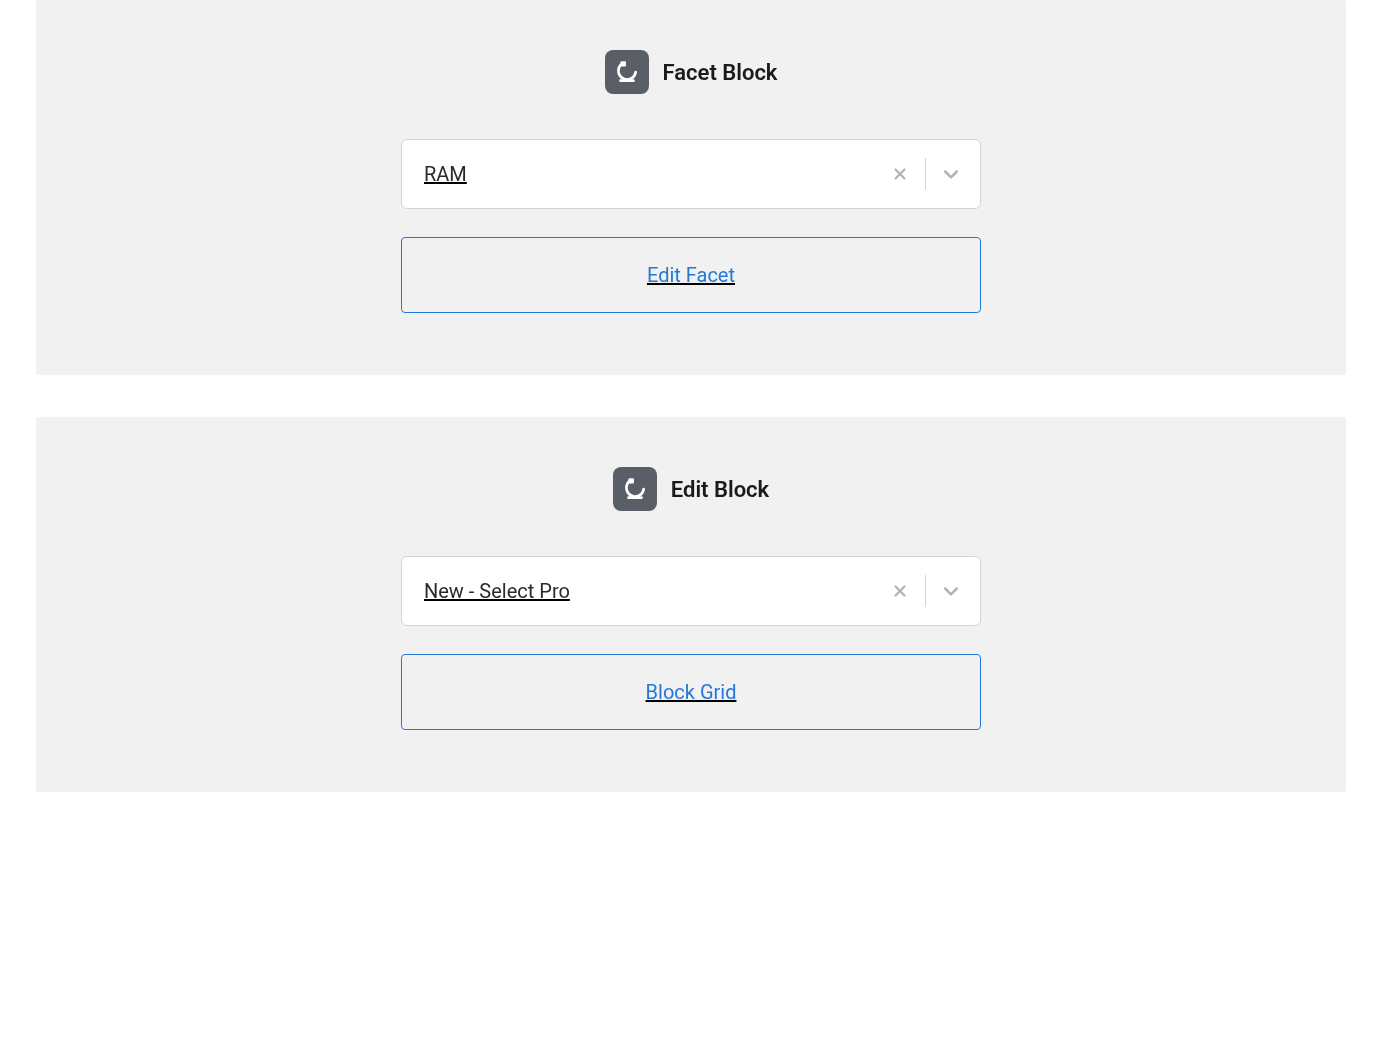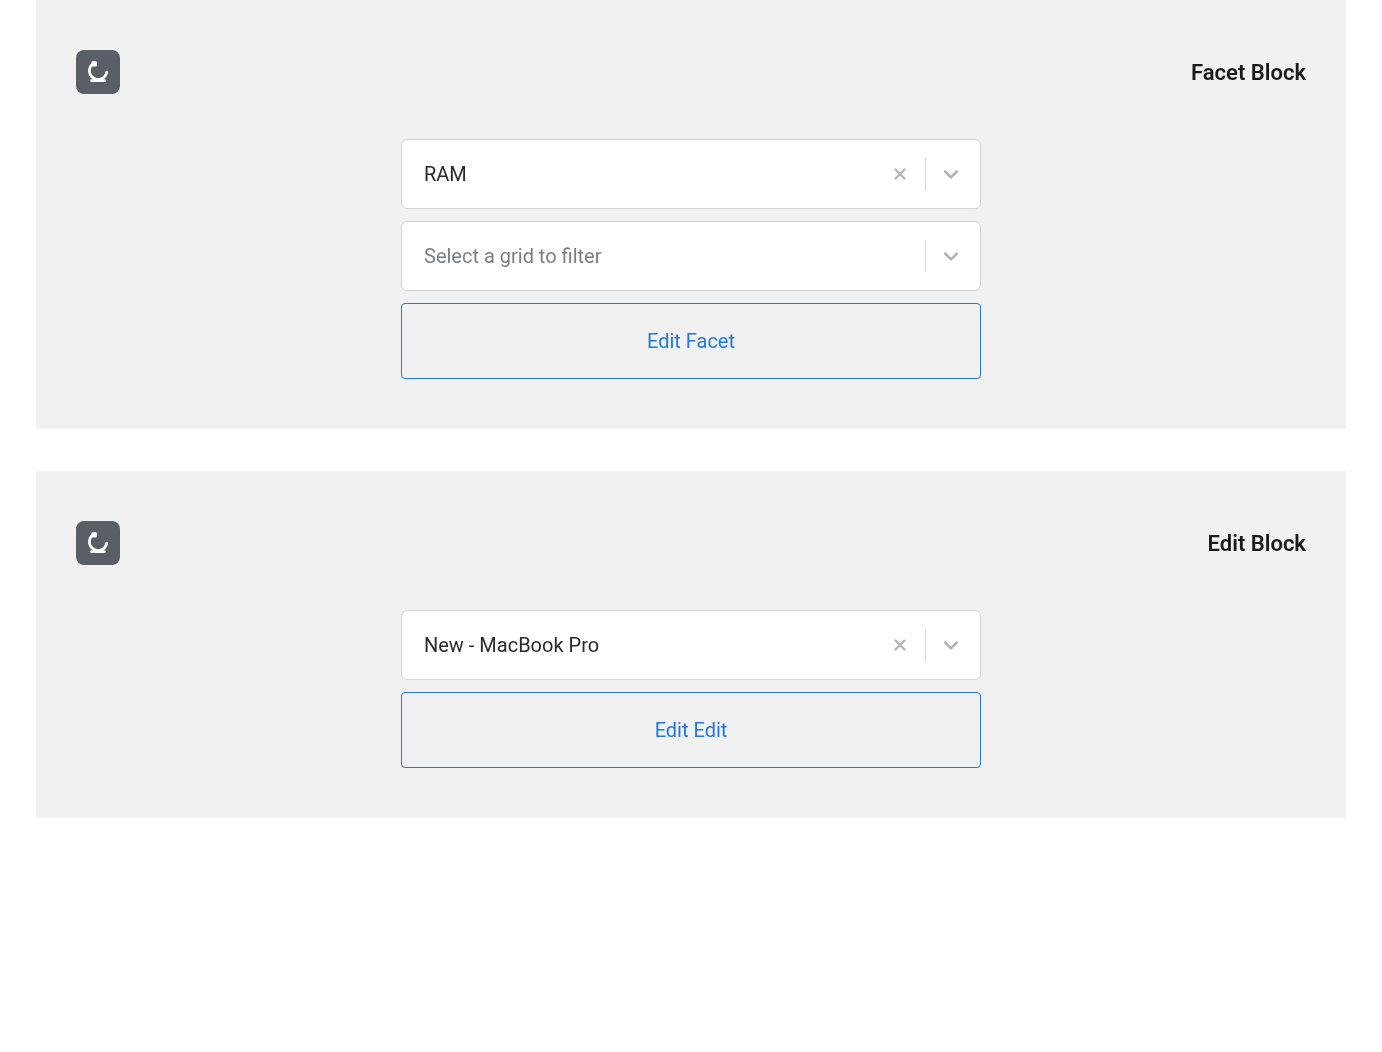--- a/index.html
+++ b/index.html
@@ -14,21 +14,21 @@
     }
     .block-container {
       background: #f1f1f2;
       padding: 50px 40px;
       margin: 0 36px 42px 36px;
       border-radius: 2px;
     }
     .block-header {
       display: flex;
       align-items: center;
-      justify-content: space-between;
+      justify-content: center;
       gap: 14px;
       margin-bottom: 45px;
     }
     .block-icon {
       width: 44px;
       height: 44px;
       background: #5a5e66;
       border-radius: 8px;
       display: flex;
       align-items: center;
@@ -39,24 +39,25 @@
       width: 26px;
       height: 26px;
     }
     .block-title {
       font-size: 22px;
       font-weight: 600;
       color: #1a1a1a;
     }
     .block-body {
       max-width: 580px;
-      margin: 0 auto;
+      margin: 12px auto;
       display: flex;
       flex-direction: column;
-      gap: 12px;
+      gap: 28px;
+      text-decoration: underline;
     }
     .select-control {
       background: #ffffff;
       border: 1px solid #d4d4d7;
       border-radius: 6px;
       height: 70px;
       display: flex;
       align-items: center;
       padding: 0 18px 0 22px;
       position: relative;
@@ -147,31 +148,20 @@
         </span>
         <span class="divider"></span>
         <span class="chevron-icon">
           <svg viewBox="0 0 24 24" fill="none">
             <path d="M5 9 L12 16 L19 9" stroke="#b0b3b8" stroke-width="3" stroke-linecap="round" stroke-linejoin="round"></path>
           </svg>
         </span>
       </div>
     </div>
 
-    <div class="select-control">
-      <span class="select-placeholder">Select a grid to filter</span>
-      <div class="select-indicators">
-        <span class="divider"></span>
-        <span class="chevron-icon">
-          <svg viewBox="0 0 24 24" fill="none">
-            <path d="M5 9 L12 16 L19 9" stroke="#b0b3b8" stroke-width="3" stroke-linecap="round" stroke-linejoin="round"></path>
-          </svg>
-        </span>
-      </div>
-    </div>
 
     <div class="edit-button">
       <span>Edit Facet</span>
     </div>
   </div>
 </div>
 
 <div class="block-container">
   <div class="block-header">
     <div class="block-icon">
@@ -179,33 +169,33 @@
         <path d="M8 4 A 8 8 0 1 0 20 12" stroke="#ffffff" stroke-width="2.5" stroke-linecap="round" fill="none"></path>
         <line x1="6" y1="20" x2="18" y2="20" stroke="#ffffff" stroke-width="2.5" stroke-linecap="round"></line>
         <rect x="6" y="2" width="5" height="5" rx="1" fill="#ffffff"></rect>
       </svg>
     </div>
     <div class="block-title">Edit Block</div>
   </div>
   <div class="block-body">
 
     <div class="select-control">
-      <span class="select-value">New - MacBook Pro</span>
+      <span class="select-value">New - Select Pro</span>
       <div class="select-indicators">
         <span class="clear-icon">
           <svg viewBox="0 0 24 24" fill="none">
             <path d="M6 6 L18 18 M18 6 L6 18" stroke="#b0b3b8" stroke-width="3" stroke-linecap="round"></path>
           </svg>
         </span>
         <span class="divider"></span>
         <span class="chevron-icon">
           <svg viewBox="0 0 24 24" fill="none">
             <path d="M5 9 L12 16 L19 9" stroke="#b0b3b8" stroke-width="3" stroke-linecap="round" stroke-linejoin="round"></path>
           </svg>
         </span>
       </div>
     </div>
 
     <div class="edit-button">
-      <span>Edit Edit</span>
+      <span>Block Grid</span>
     </div>
   </div>
 </div>
 
 </body></html>

